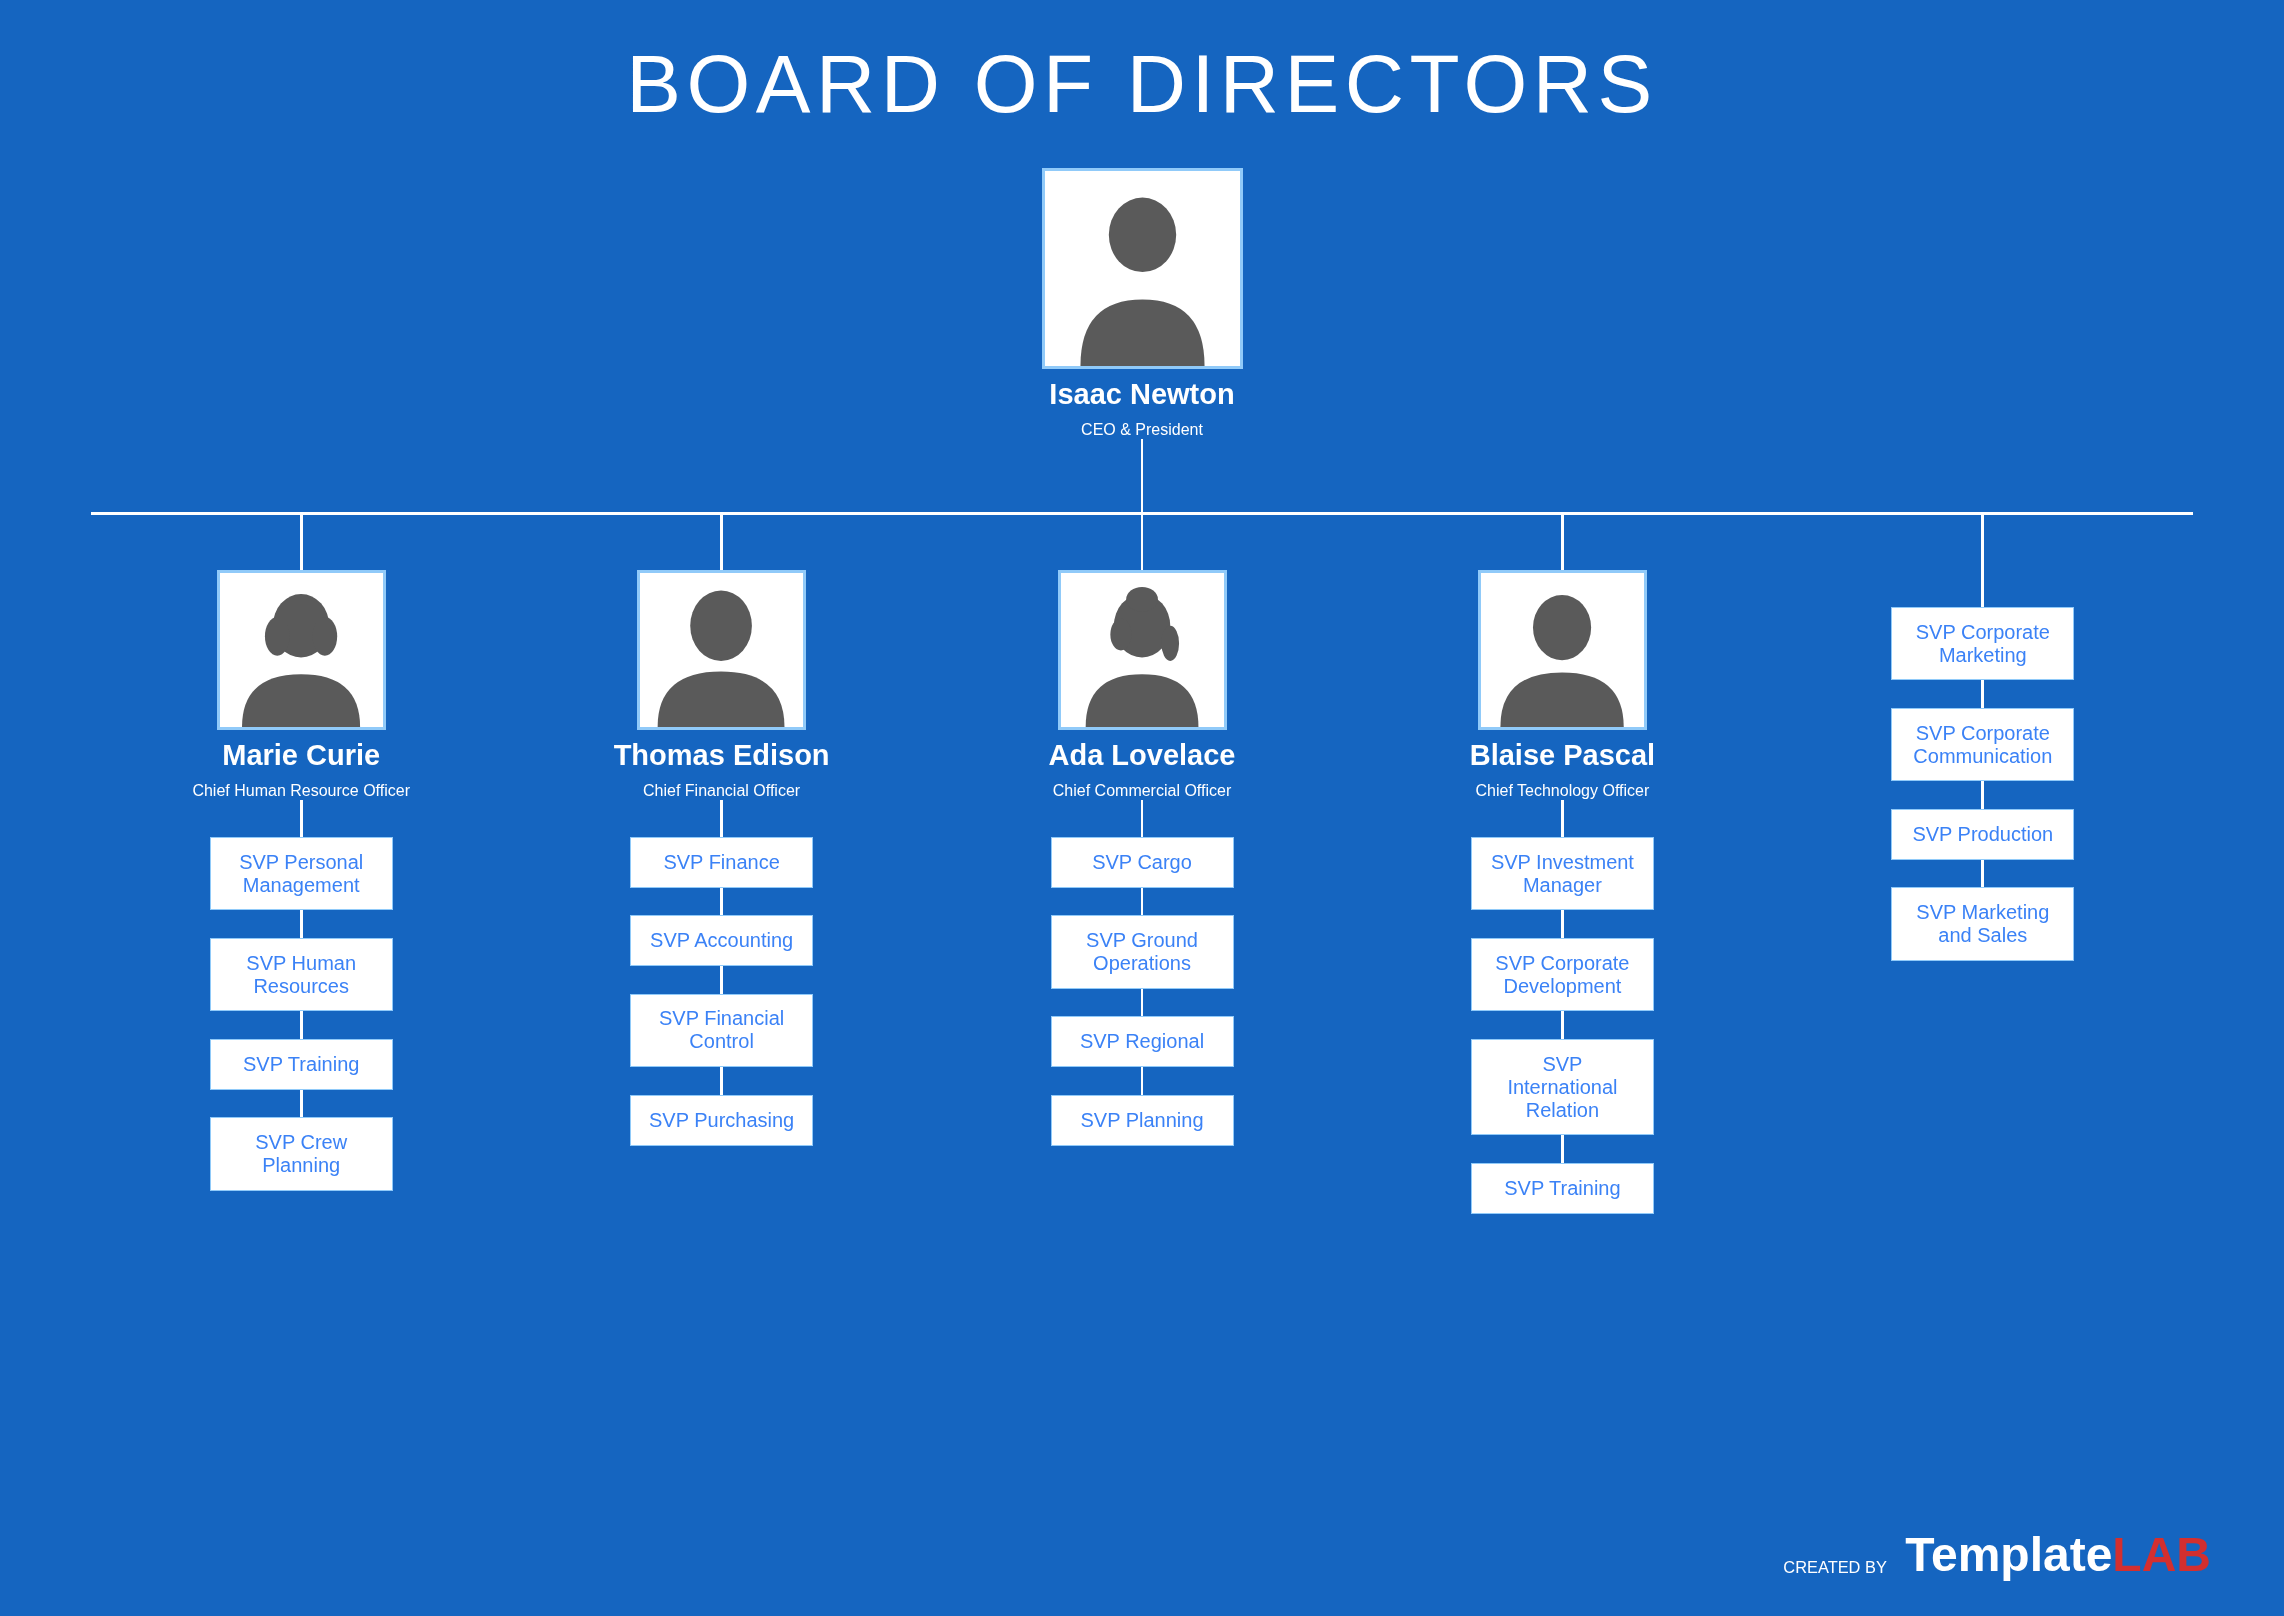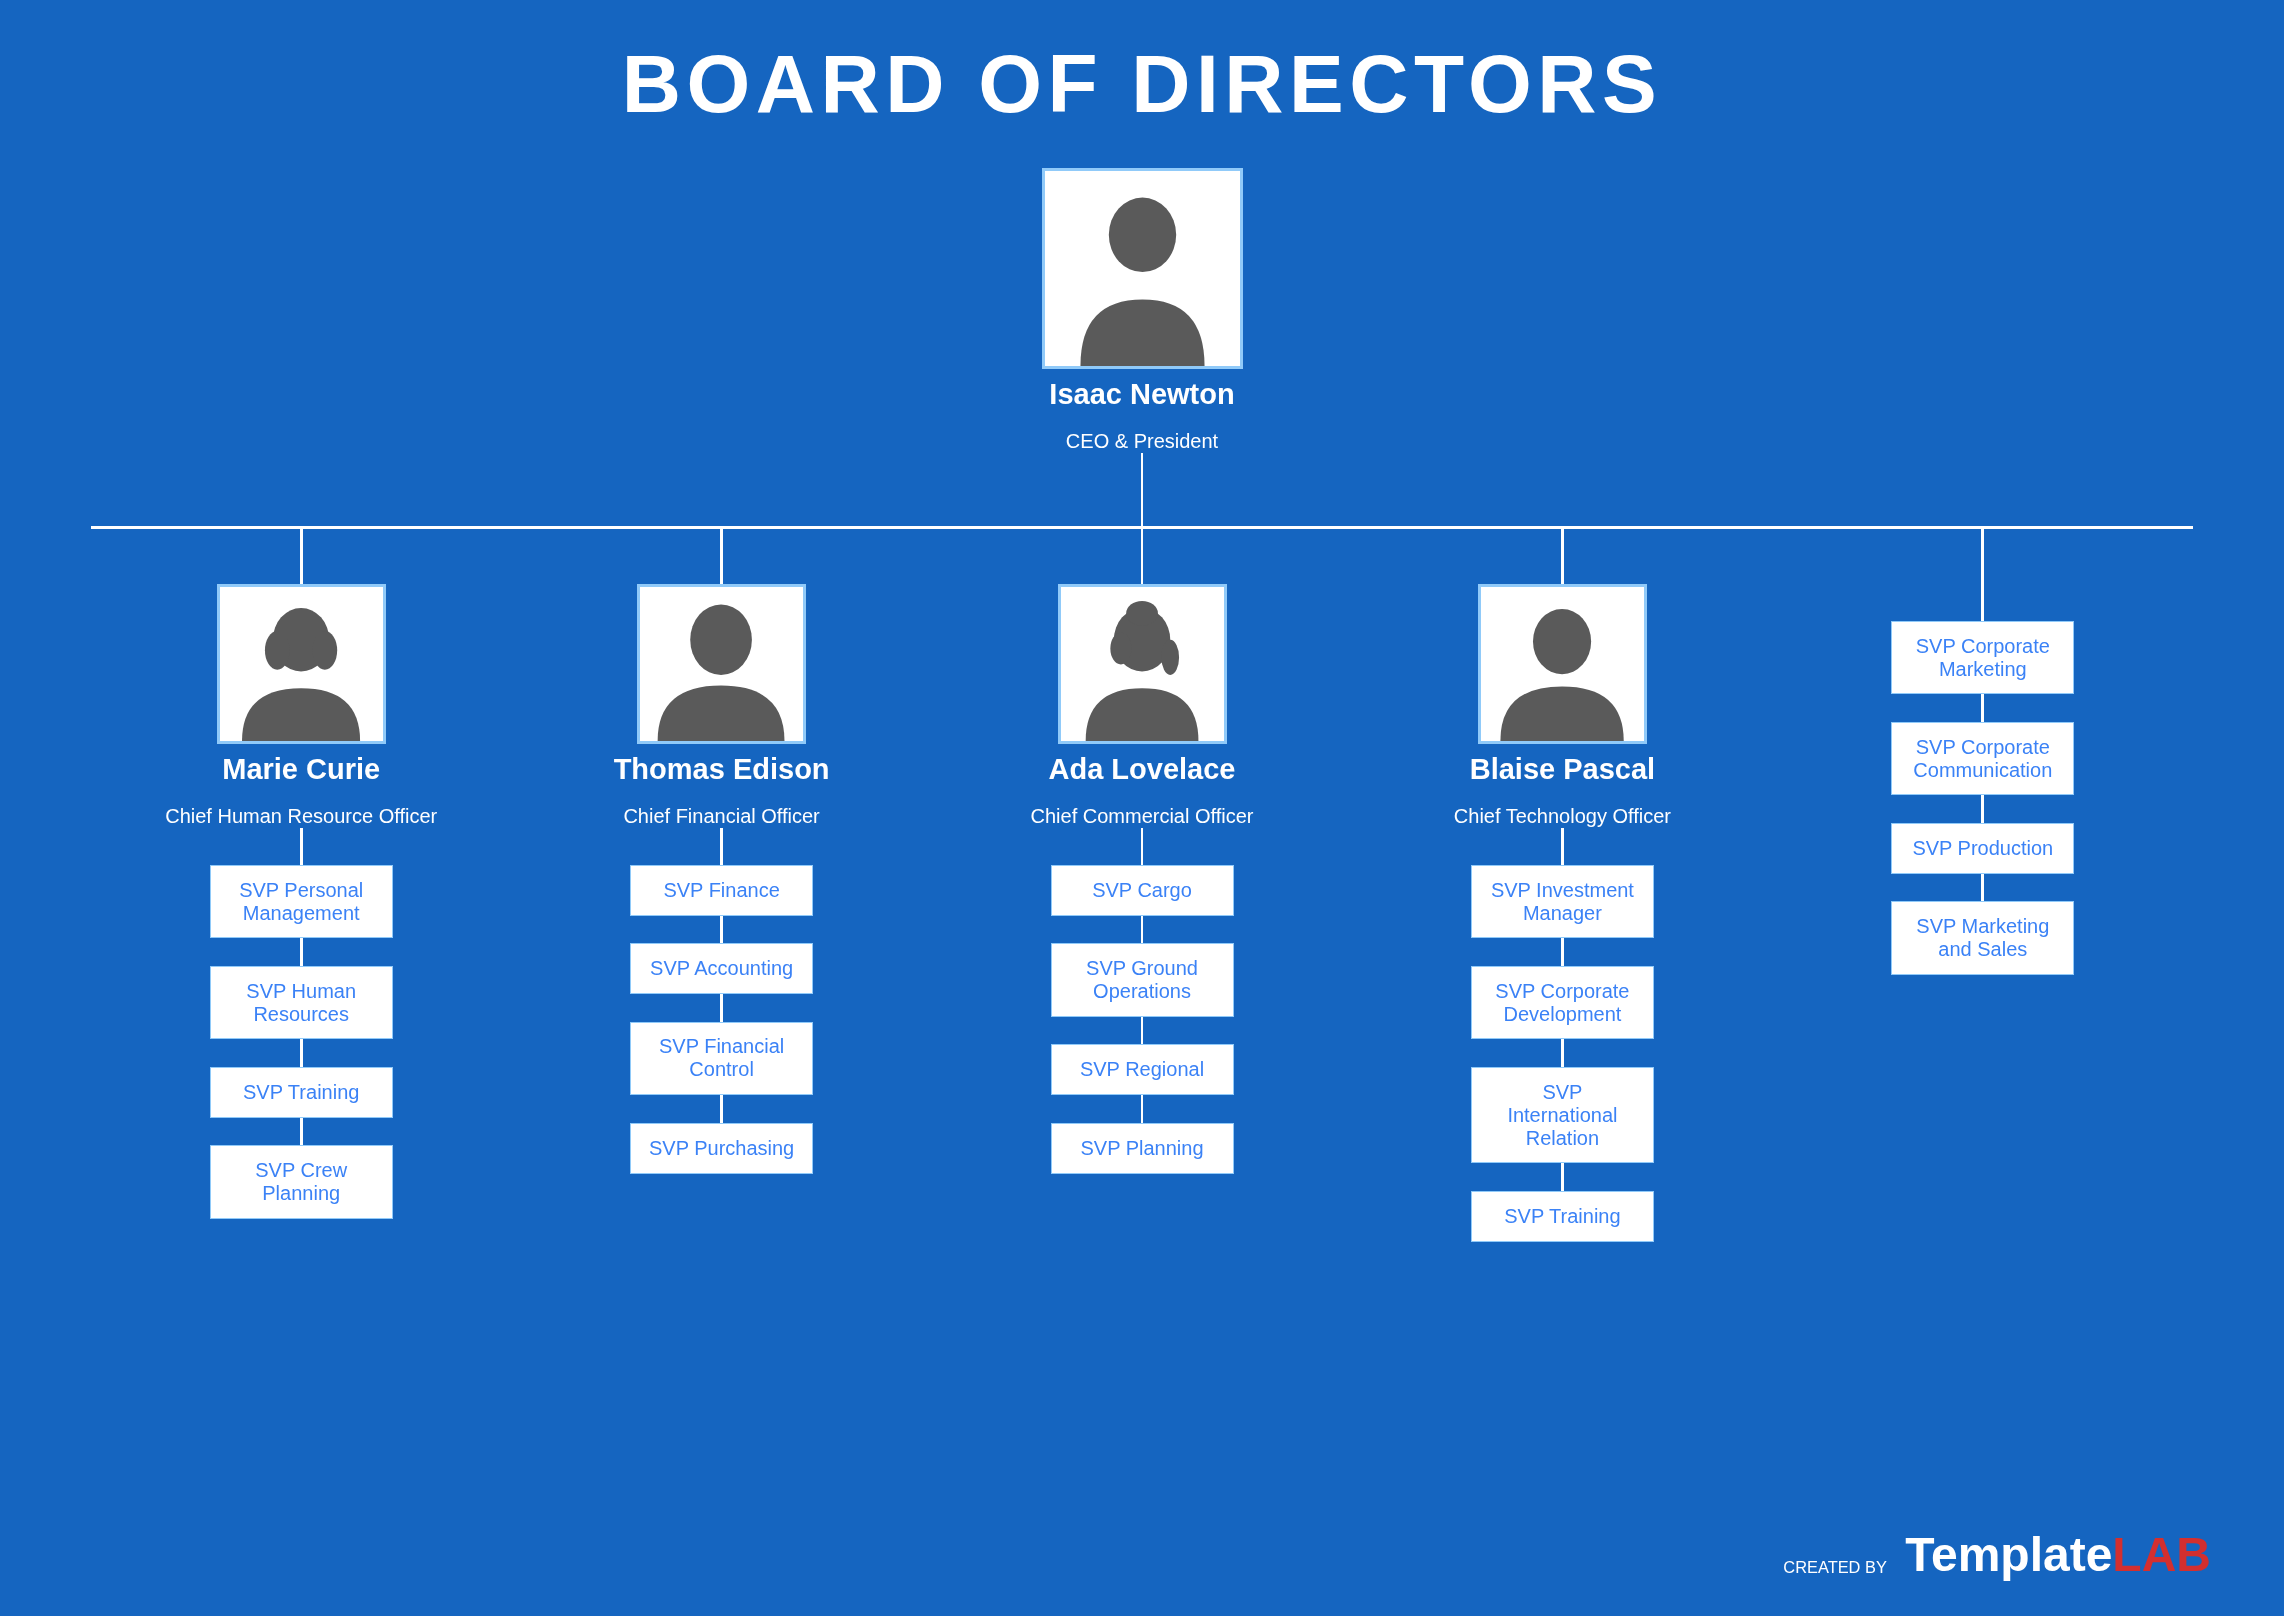--- a/index.html
+++ b/index.html
@@ -15,21 +15,21 @@
       min-height: 1616px;
       background-color: #1565C0;
       padding: 37px 55px 55px 55px;
       display: flex;
       flex-direction: column;
       align-items: center;
     }
     .title {
       color: white;
       font-size: 82px;
-      font-weight: 700;
+      font-weight: 400;
       letter-spacing: 5.5px;
       text-align: center;
       margin-bottom: 37px;
       font-family: 'Segoe UI', Arial, sans-serif;
     }
     
     .org-tree {
       display: flex;
       flex-direction: column;
       align-items: center;
@@ -70,24 +70,24 @@
     }
     .person-name {
       color: white;
       font-size: 29px;
       font-weight: 600;
       text-align: center;
       margin-top: 9.1px;
     }
     .person-title {
       color: white;
-      font-size: 20px;
+      font-size: 16px;
       font-weight: 400;
       text-align: right;
-      margin-top: 19px;
+      margin-top: 10px;
     }
     
     .v-line {
       width: 2.7px;
       background: white;
       margin: 0 auto;
     }
     
     .col {
       display: flex;

